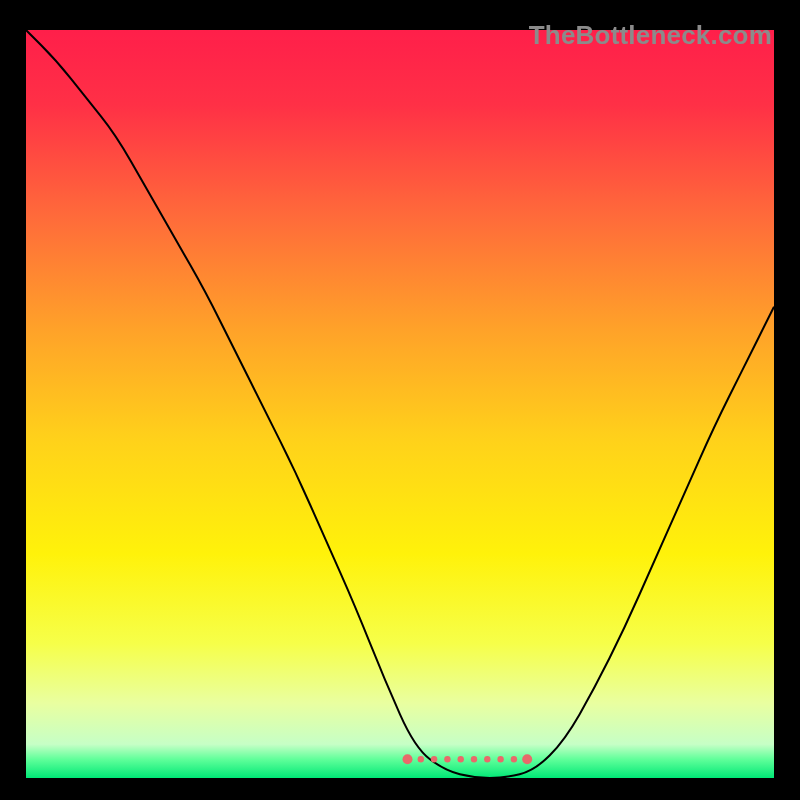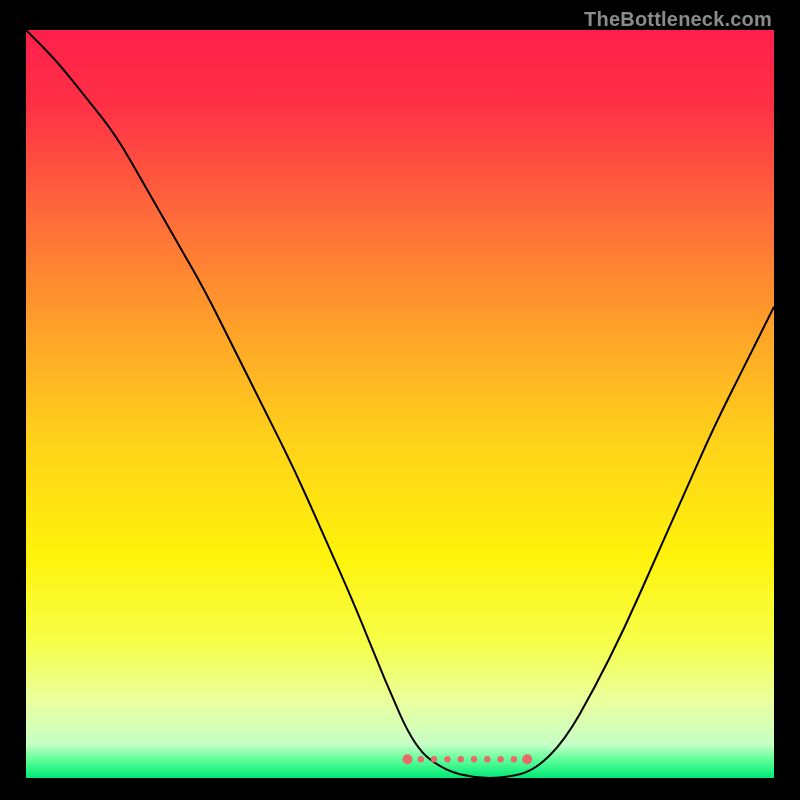--- a/index.html
+++ b/index.html
@@ -20,24 +20,24 @@
   }
   .plot {
     position: absolute;
     left: 0;
     top: 0;
     width: 748px;
     height: 748px;
   }
   .watermark {
     position: absolute;
-    top: 8px;
+    top: 20px;
     right: 28px;
     font-family: Arial, Helvetica, sans-serif;
-    font-size: 20px;
+    font-size: 26px;
     font-weight: 600;
     color: #8b8b8b;
     letter-spacing: 0.2px;
   }
 </style>
 </head>
 <body>
 
 <div class="frame">
   <svg class="plot" viewBox="0 0 748 748" preserveAspectRatio="none">

